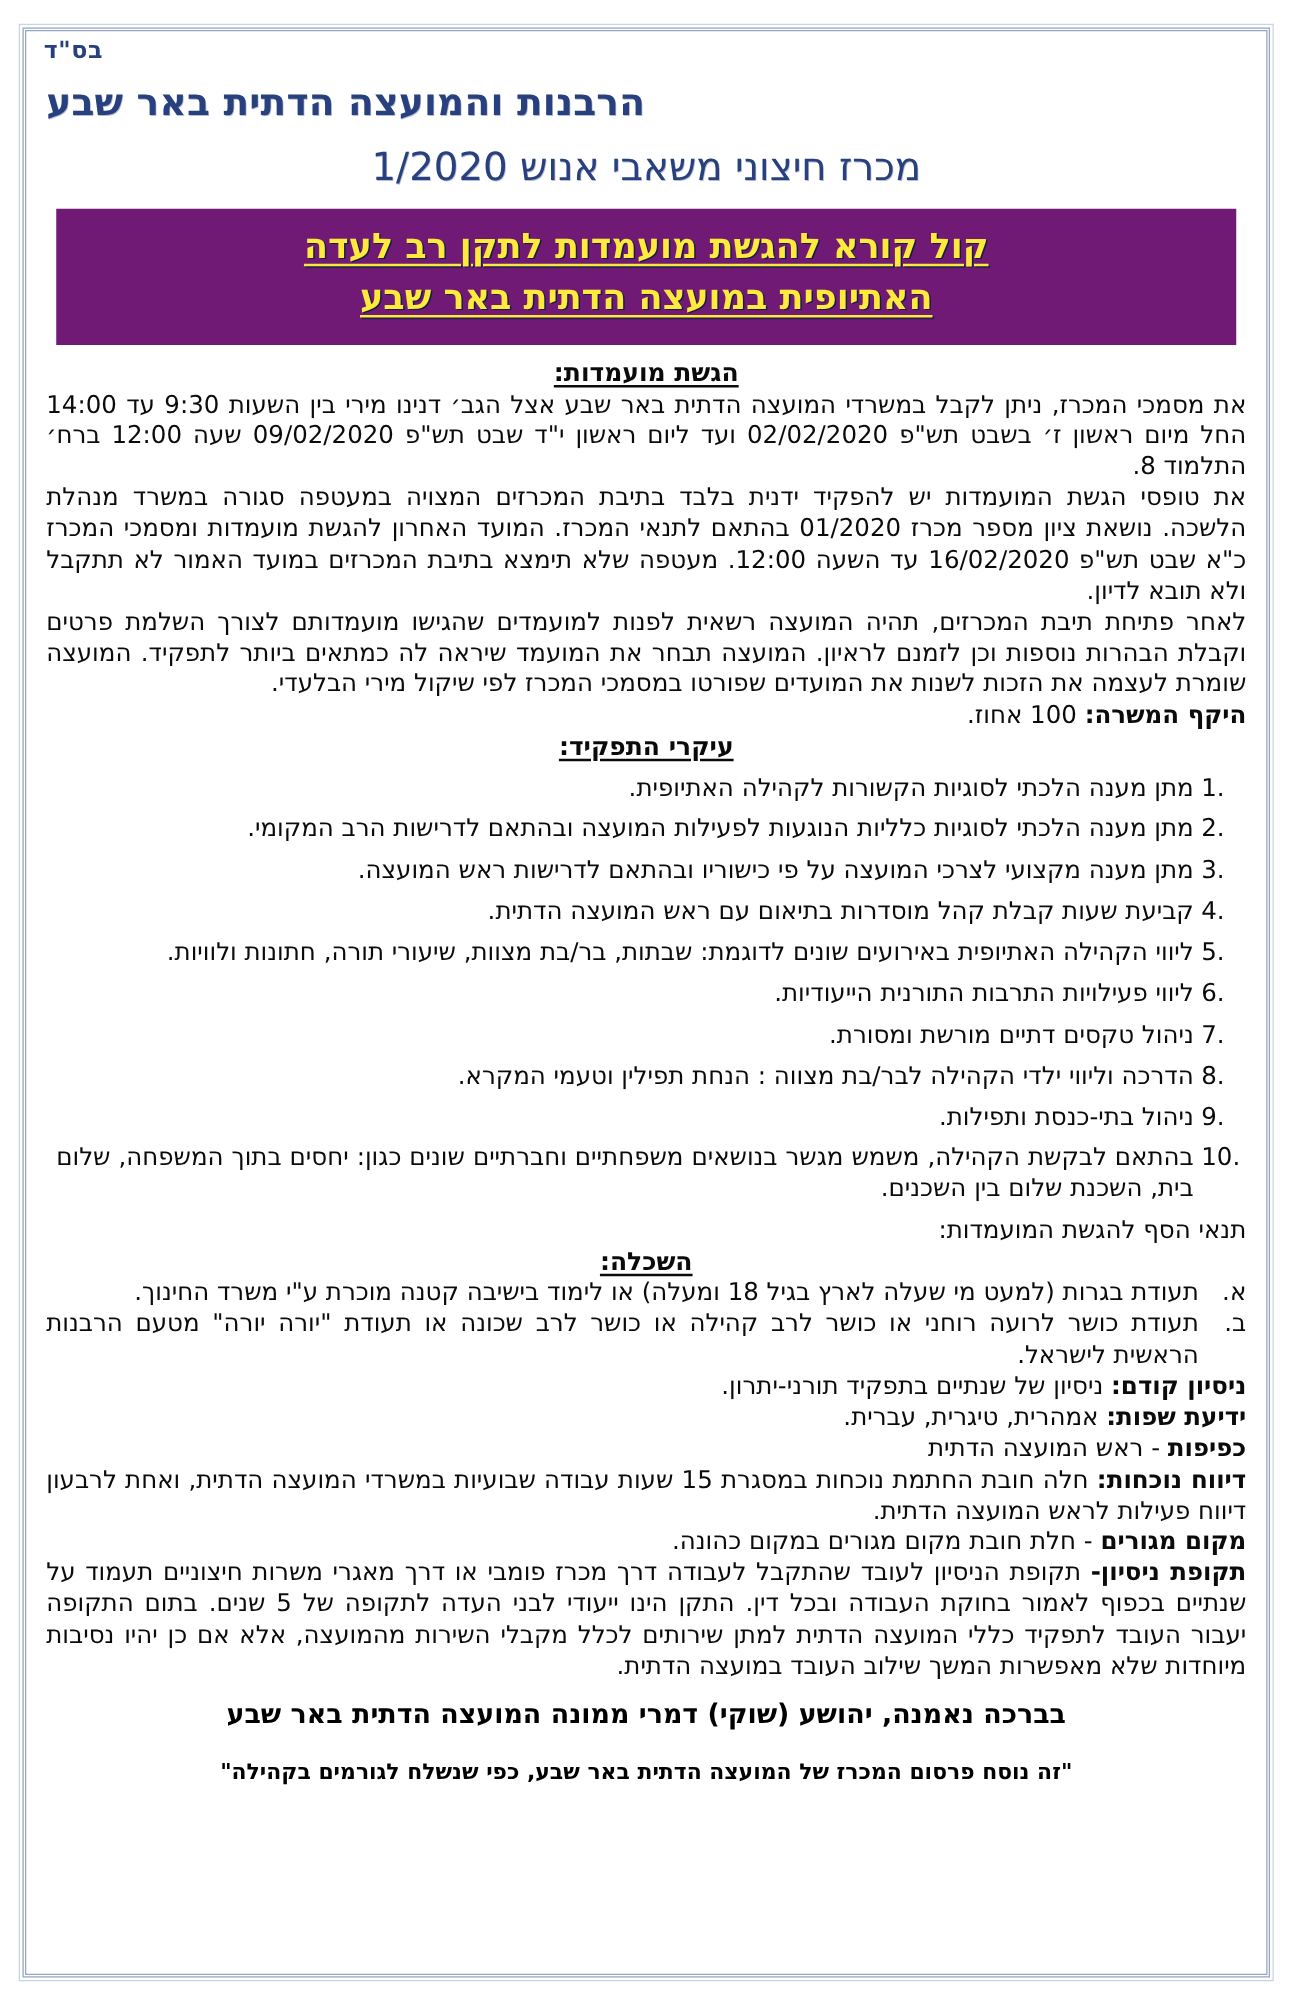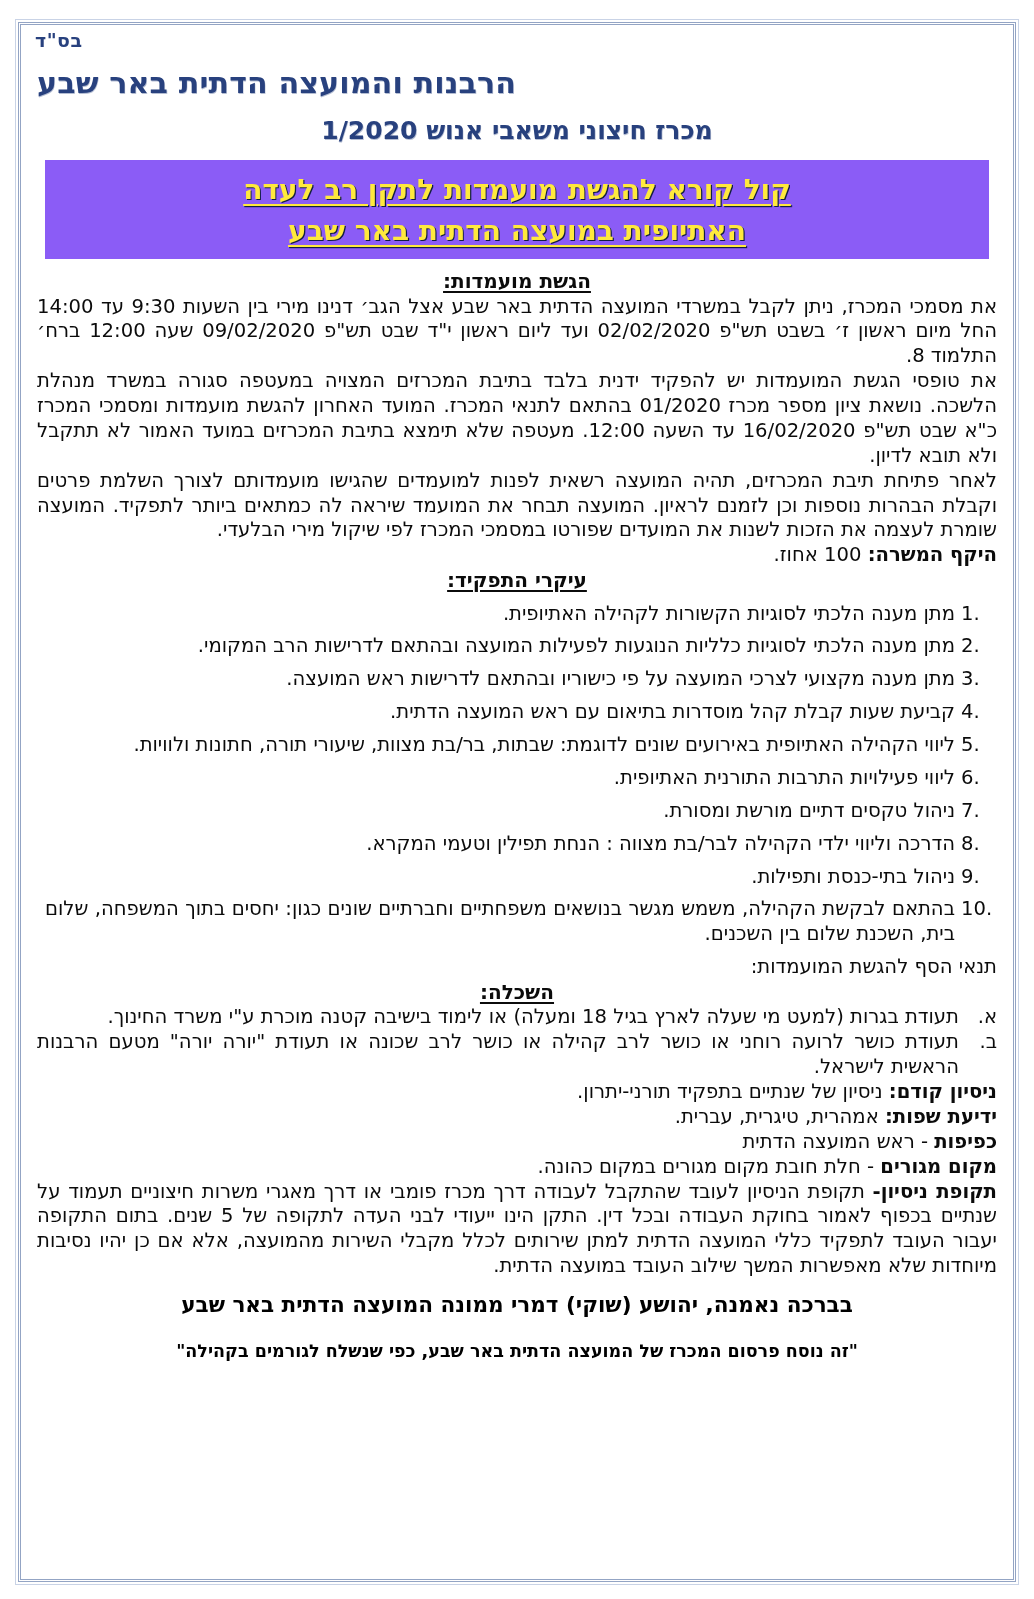--- a/index.html
+++ b/index.html
@@ -47,30 +47,30 @@
     color:#28417e;
     font-weight:700;
     font-size:30px;
     margin:30px 0 0 0;
     letter-spacing:0.2px;
     text-shadow:0.6px 0.6px 0 rgba(40,65,126,.35);
   }
   .org-sub{
     text-align:center;
     color:#28417e;
-    font-weight:700;
-    font-size:25px;
+    font-weight:400;
+    font-size:31px;
     margin:16px 0 15px 0;
     text-shadow:0.6px 0.6px 0 rgba(40,65,126,.35);
   }
 
   .banner{
-    background:#8b5cf6;
+    background:#701a75;
     margin:14px 8px 0 8px;
-    padding:10px 10px 8px 10px;
+    padding:10px 10px 18px 10px;
     text-align:center;
   }
   .banner-line{
     color:#ffe93d;
     font-weight:700;
     font-size:28px;
     line-height:1.45;
     text-decoration:underline;
     text-underline-offset:5px;
     text-decoration-thickness:2px;
@@ -183,21 +183,21 @@
       <p class="right-line"><span class="lbl">היקף המשרה:</span> <span>100 אחוז.</span></p>
 
       <p class="sec-head">עיקרי התפקיד:</p>
 
       <ol class="tasks">
         <li>מתן מענה הלכתי לסוגיות הקשורות לקהילה האתיופית.</li>
         <li>מתן מענה הלכתי לסוגיות כלליות הנוגעות לפעילות המועצה ובהתאם לדרישות הרב המקומי.</li>
         <li>מתן מענה מקצועי לצרכי המועצה על פי כישוריו ובהתאם לדרישות ראש המועצה.</li>
         <li>קביעת שעות קבלת קהל מוסדרות בתיאום עם ראש המועצה הדתית.</li>
         <li>ליווי הקהילה האתיופית באירועים שונים לדוגמת: שבתות, בר/בת מצוות, שיעורי תורה, חתונות ולוויות.</li>
-        <li>ליווי פעילויות התרבות התורנית האתיופית.</li>
+        <li>ליווי פעילויות התרבות התורנית הייעודיות.</li>
         <li>ניהול טקסים דתיים מורשת ומסורת.</li>
         <li>הדרכה וליווי ילדי הקהילה לבר/בת מצווה : הנחת תפילין וטעמי המקרא.</li>
         <li>ניהול בתי-כנסת ותפילות.</li>
         <li>בהתאם לבקשת הקהילה, משמש מגשר בנושאים משפחתיים וחברתיים שונים כגון: יחסים בתוך המשפחה, שלום בית, השכנת שלום בין השכנים.</li>
       </ol>
 
       <p class="right-line">תנאי הסף להגשת המועמדות:</p>
 
       <p class="sec-head">השכלה:</p>
 
@@ -205,20 +205,21 @@
         <li><span class="mk">א.</span><span>תעודת בגרות (למעט מי שעלה לארץ בגיל 18 ומעלה) או לימוד בישיבה קטנה מוכרת ע"י משרד החינוך.</span></li>
         <li><span class="mk">ב.</span><span>תעודת כושר לרועה רוחני או כושר לרב קהילה או כושר לרב שכונה או תעודת "יורה יורה" מטעם הרבנות הראשית לישראל.</span></li>
       </ul>
 
       <p class="right-line"><span class="lbl">ניסיון קודם:</span> <span>ניסיון של שנתיים בתפקיד תורני-יתרון.</span></p>
 
       <p class="right-line"><span class="lbl">ידיעת שפות:</span> <span>אמהרית, טיגרית, עברית.</span></p>
 
       <p class="right-line"><span class="lbl">כפיפות</span> <span>- ראש המועצה הדתית</span></p>
 
+      <p class="para"><span class="lbl">דיווח נוכחות:</span> <span>חלה חובת החתמת נוכחות במסגרת 15 שעות עבודה שבועיות במשרדי המועצה הדתית, ואחת לרבעון דיווח פעילות לראש המועצה הדתית.</span></p>
 
       <p class="right-line"><span class="lbl">מקום מגורים</span> <span>- חלת חובת מקום מגורים במקום כהונה.</span></p>
 
       <p class="para"><span class="lbl">תקופת ניסיון-</span> <span>תקופת הניסיון לעובד שהתקבל לעבודה דרך מכרז פומבי או דרך מאגרי משרות חיצוניים תעמוד על שנתיים בכפוף לאמור בחוקת העבודה ובכל דין. התקן הינו ייעודי לבני העדה לתקופה של 5 שנים. בתום התקופה יעבור העובד לתפקיד כללי המועצה הדתית למתן שירותים לכלל מקבלי השירות מהמועצה, אלא אם כן יהיו נסיבות מיוחדות שלא מאפשרות המשך שילוב העובד במועצה הדתית.</span></p>
 
       <p class="sign">בברכה נאמנה, יהושע (שוקי) דמרי ממונה המועצה הדתית באר שבע</p>
       <p class="note">"זה נוסח פרסום המכרז של המועצה הדתית באר שבע, כפי שנשלח לגורמים בקהילה"</p>
 
     </div>
   </div>

